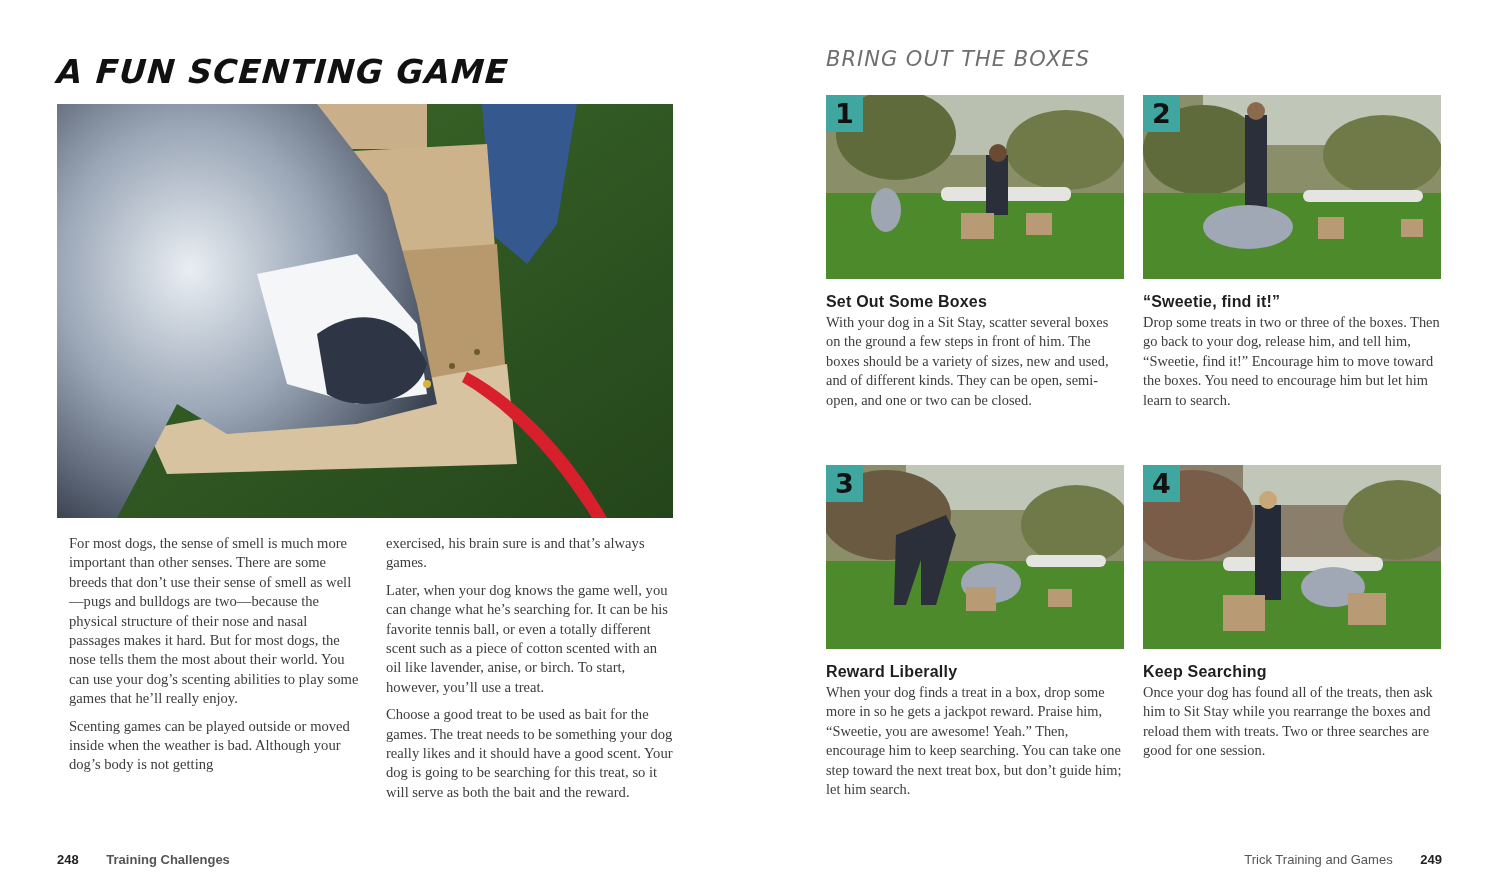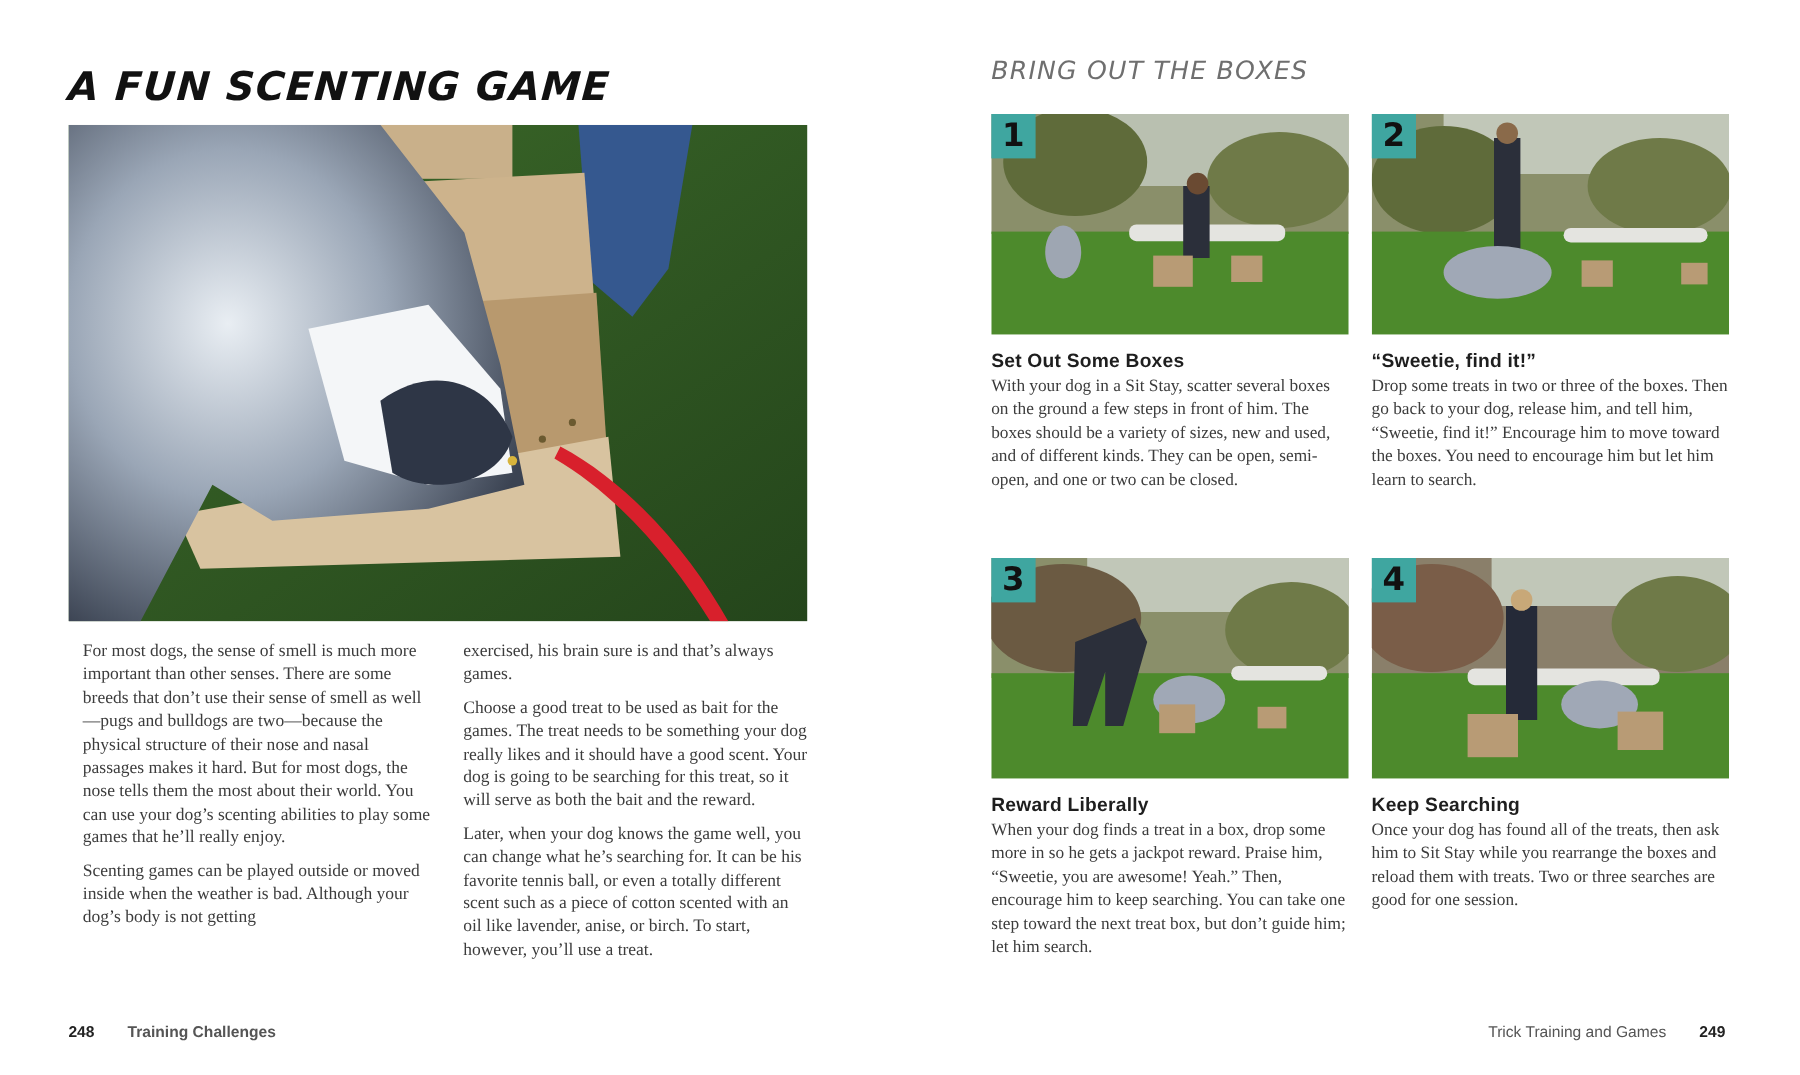--- a/index.html
+++ b/index.html
@@ -50,22 +50,22 @@
   </svg>
 </div>
 
 <div class="abs body-text" style="left:57px; top:534px; width:302px;">
   <p>For most dogs, the sense of smell is much more important than other senses. There are some breeds that don’t use their sense of smell as well—pugs and bulldogs are two—because the physical structure of their nose and nasal passages makes it hard. But for most dogs, the nose tells them the most about their world. You can use your dog’s scenting abilities to play some games that he’ll really enjoy.</p>
   <p>Scenting games can be played outside or moved inside when the weather is bad. Although your dog’s body is not getting</p>
 </div>
 
 <div class="abs body-text" style="left:374px; top:534px; width:302px;">
   <p>exercised, his brain sure is and that’s always games.</p>
+  <p>Later, when your dog knows the game well, you can change what he’s searching for. It can be his favorite tennis ball, or even a totally different scent such as a piece of cotton scented with an oil like lavender, anise, or birch. To start, however, you’ll use a treat.</p>
   <p>Choose a good treat to be used as bait for the games. The treat needs to be something your dog really likes and it should have a good scent. Your dog is going to be searching for this treat, so it will serve as both the bait and the reward.</p>
-  <p>Later, when your dog knows the game well, you can change what he’s searching for. It can be his favorite tennis ball, or even a totally different scent such as a piece of cotton scented with an oil like lavender, anise, or birch. To start, however, you’ll use a treat.</p>
 </div>
 
 <div class="abs footer" style="left:57px;font-weight:bold;">
   <b>248</b>
   <span style="margin-left:24px;">Training Challenges</span>
 </div>
 
 <div class="abs title-sub">Bring Out the Boxes</div>
 
 <div class="abs" style="left:826px; top:95px; width:298px;">
@@ -148,16 +148,16 @@
       <rect x="80" y="130" width="42" height="36" fill="#b89b75"></rect>
       <rect x="205" y="128" width="38" height="32" fill="#b89b75"></rect>
     </svg>
     <div class="badge">4</div>
   </div>
   <div style="height:14px;"></div>
   <div class="step-h">Keep Searching</div>
   <p class="step-p">Once your dog has found all of the treats, then ask him to Sit Stay while you rearrange the boxes and reload them with treats. Two or three searches are good for one session.</p>
 </div>
 
-<div class="abs footer" style="left:1236px; width:206px; text-align:center;">
+<div class="abs footer" style="left:1236px; width:206px; text-align:right;">
   <span style="margin-right:24px;">Trick Training and Games</span>
   <b>249</b>
 </div>
 
 </body></html>

